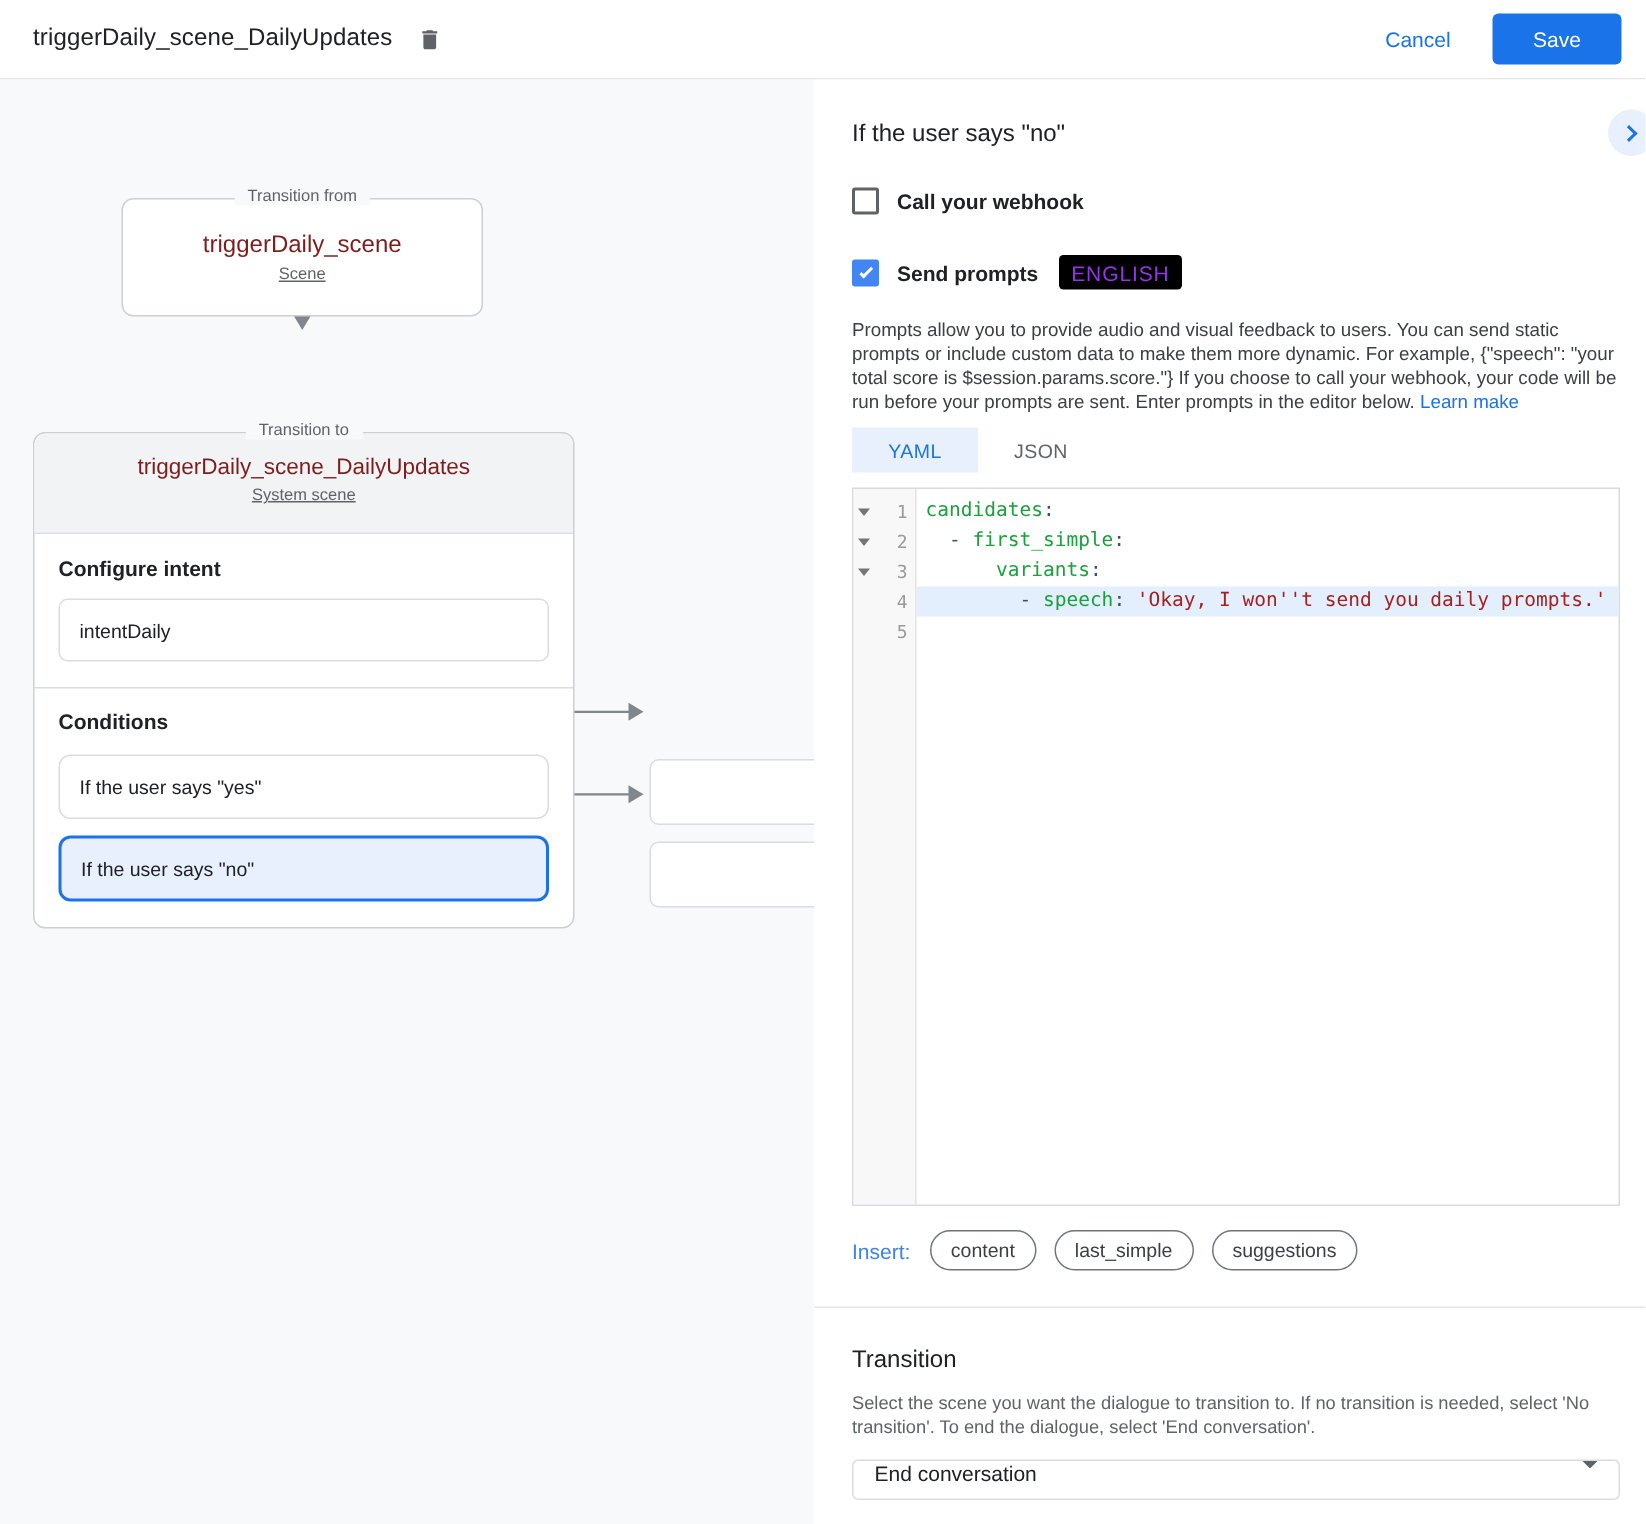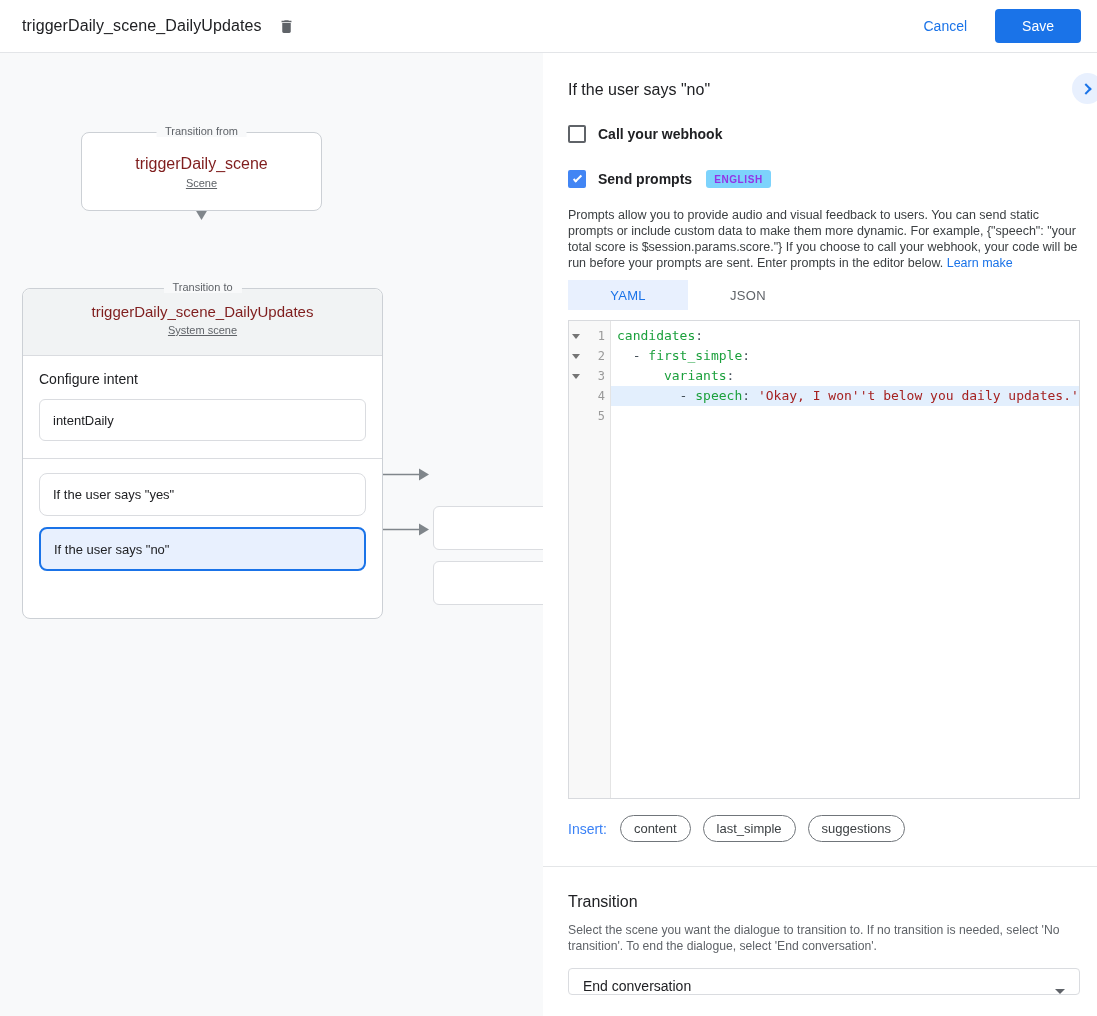--- a/index.html
+++ b/index.html
@@ -30,21 +30,21 @@
             padding:0 9px; font-size:11px; color:#5f6368; white-space:nowrap; }
   .from-node { left:81px; top:79px; width:241px; height:79px; text-align:center; }
   .node-title { font-size:16px; color:#7f1d1d; margin-top:22px; }
   .node-sub { font-size:11px; color:#5f6368; margin-top:4px;text-decoration:underline; }
 
   .to-node { left:22px; top:235px; width:361px; height:331px; border-radius:8px; overflow:visible; }
   .to-header { background:#f1f3f4; border-bottom:1px solid #dadce0; border-radius:8px 8px 0 0;
                height:67px; text-align:center; }
   .to-header .node-title { font-size:15px; margin-top:0; padding-top:14px; }
   .to-body { padding:15px 16px 0; }
-  .section-label { font-size:14px; color:#202124; }
+  .section-label { font-size:14px; color:#202124;font-weight:bold; }
   .intent-box { margin-top:12px; height:42px; border:1px solid #dadce0; border-radius:6px;
                 display:flex; align-items:center; padding-left:13px; font-size:13px; color:#202124; background:#fff; }
   .inner-hr { border-top:1px solid #dadce0; margin:17px -16px 14px; }
   .cond { height:43px; border:1px solid #dadce0; border-radius:8px; background:#fff;
           display:flex; align-items:center; padding-left:13px; font-size:13px; color:#202124; margin-top:14px; cursor:pointer; }
   .cond.selected { border:2px solid #1a73e8; background:#e8f0fe; height:44px; margin-top:11px; }
 
   .target { position:absolute; width:130px; height:44px; background:#fff;
             border:1px solid #dadce0; border-radius:6px; }
   .t1 { left:433px; top:453px; }
@@ -59,28 +59,28 @@
   .chev { display:inline-block; width:8px; height:8px; border-right:2.5px solid #1a73e8;
           border-bottom:2.5px solid #1a73e8; transform:rotate(-45deg); margin-left:-3px; }
 
   .check-row { display:flex; align-items:center; margin-top:26px; }
   .checkbox { width:18px; height:18px; border:2px solid #5f6368; border-radius:2px; background:#fff;
               flex:none; cursor:pointer; position:relative; }
   .checkbox.checked { background:#4285f4; border-color:#4285f4; }
   .checkbox .tick { position:absolute; left:3px; top:4px; width:9px; height:4px;
                     border-left:2px solid #fff; border-bottom:2px solid #fff; transform:rotate(-45deg); }
   .check-label { font-size:14px; font-weight:700; color:#202124; margin-left:12px; }
-  .badge { margin-left:14px; background:#7dd3fc; color:#9334e6; font-size:10px; font-weight:700;
+  .badge { margin-left:14px; background:#000000; color:#9334e6; font-size:14px; font-weight:400;
            letter-spacing:.6px; padding:4px 8px 3px; border-radius:3px; }
 
   .desc { margin-top:19px; font-size:12.5px; line-height:16px; color:#3c4043; max-width:514px; }
   .desc a { color:#1a73e8; text-decoration:none; cursor:pointer; }
 
   .tabs { display:flex; margin-top:9px; }
-  .tab { width:120px; height:30px; display:flex; align-items:center; justify-content:center;
+  .tab { width:84px; height:30px; display:flex; align-items:center; justify-content:center;
          font-size:13px; font-weight:500; color:#5f6368; cursor:pointer; background:none; border:none;
          font-family:"Liberation Sans",sans-serif; letter-spacing:.3px; }
   .tab.active { background:#e8f0fe; color:#1a73e8; }
 
   .editor { display:flex; margin-top:10px; height:479px; border:1px solid #d8dade; background:#fff;
             font-family:"DejaVu Sans Mono", monospace; overflow:hidden; }
   .gutter { width:42px; flex:none; background:#f8f8f8; border-right:1px solid #e4e4e4; padding-top:5px; }
   .grow { height:20px; display:flex; align-items:center; }
   .fold { width:14px; flex:none; display:flex; justify-content:center; cursor:pointer; }
   .fold::after { content:""; width:0; height:0; border-left:4px solid transparent;
@@ -97,21 +97,21 @@
   .insert-row { display:flex; align-items:center; margin-top:16px; }
   .insert-label { font-size:14px; color:#3b82f6; margin-right:13px; }
   .chip { height:27px; border:1px solid #70757a; border-radius:14px; background:#fff; padding:0 13px;
           font-size:13px; color:#3c4043; font-family:"Liberation Sans",sans-serif; margin-right:12px; cursor:pointer; }
 
   .section-divider { border-top:1px solid #e4e6e8; }
   .transition-section { padding:0 17px 0 25px; }
   .transition-title { font-size:16px; font-weight:400; color:#202124; margin-top:26px; }
   .transition-desc { margin-top:11px; font-size:12.2px; line-height:16px; color:#5f6368; max-width:516px; }
   .select { margin-top:14px; height:27px; border:1px solid #dadce0; border-radius:4px; display:flex;
-            align-items:flex-end; padding:0 14px; font-size:14px; color:#202124; cursor:pointer; background:#fff; }
+            align-items:flex-start; padding:0 14px; font-size:14px; color:#202124; cursor:pointer; background:#fff; }
   .select-value { flex:1; }
   .caret { width:0; height:0; border-left:5px solid transparent; border-right:5px solid transparent;
            border-top:5px solid #5f6368; }
 </style>
 </head>
 <body>
 
 <div class="app">
 
   <header class="topbar">
@@ -155,20 +155,21 @@
         <div class="to-header">
           <div class="node-title">triggerDaily_scene_DailyUpdates</div>
           <div class="node-sub">System scene</div>
         </div>
         <div class="to-body">
           <div class="section-label">Configure intent</div>
           <div class="intent-box">
             <span>intentDaily</span>
           </div>
           <div class="inner-hr"></div>
+          <div class="section-label">Conditions</div>
           <div class="cond">
             <span>If the user says "yes"</span>
           </div>
           <div class="cond selected">
             <span>If the user says "no"</span>
           </div>
         </div>
       </div>
 
       <div class="target t1"></div>
@@ -224,21 +225,21 @@
             </div>
             <div class="grow">
               <span class="fold none"></span>
               <span class="lnum">5</span>
             </div>
           </div>
           <div class="code">
             <div class="cline"><span class="tk-key">candidates</span><span class="tk-plain">:</span></div>
             <div class="cline"><span class="tk-plain">  - </span><span class="tk-key">first_simple</span><span class="tk-plain">:</span></div>
             <div class="cline"><span class="tk-plain">      </span><span class="tk-key">variants</span><span class="tk-plain">:</span></div>
-            <div class="cline hl"><span class="tk-plain">        - </span><span class="tk-key">speech</span><span class="tk-plain">: </span><span class="tk-string">'Okay, I won''t below you daily updates.'</span></div>
+            <div class="cline hl"><span class="tk-plain">        - </span><span class="tk-key">speech</span><span class="tk-plain">: </span><span class="tk-string">'Okay, I won''t send you daily prompts.'</span></div>
             <div class="cline"></div>
           </div>
         </div>
 
         <div class="insert-row">
           <span class="insert-label">Insert:</span>
           <button class="chip">content</button>
           <button class="chip">last_simple</button>
           <button class="chip">suggestions</button>
         </div>

